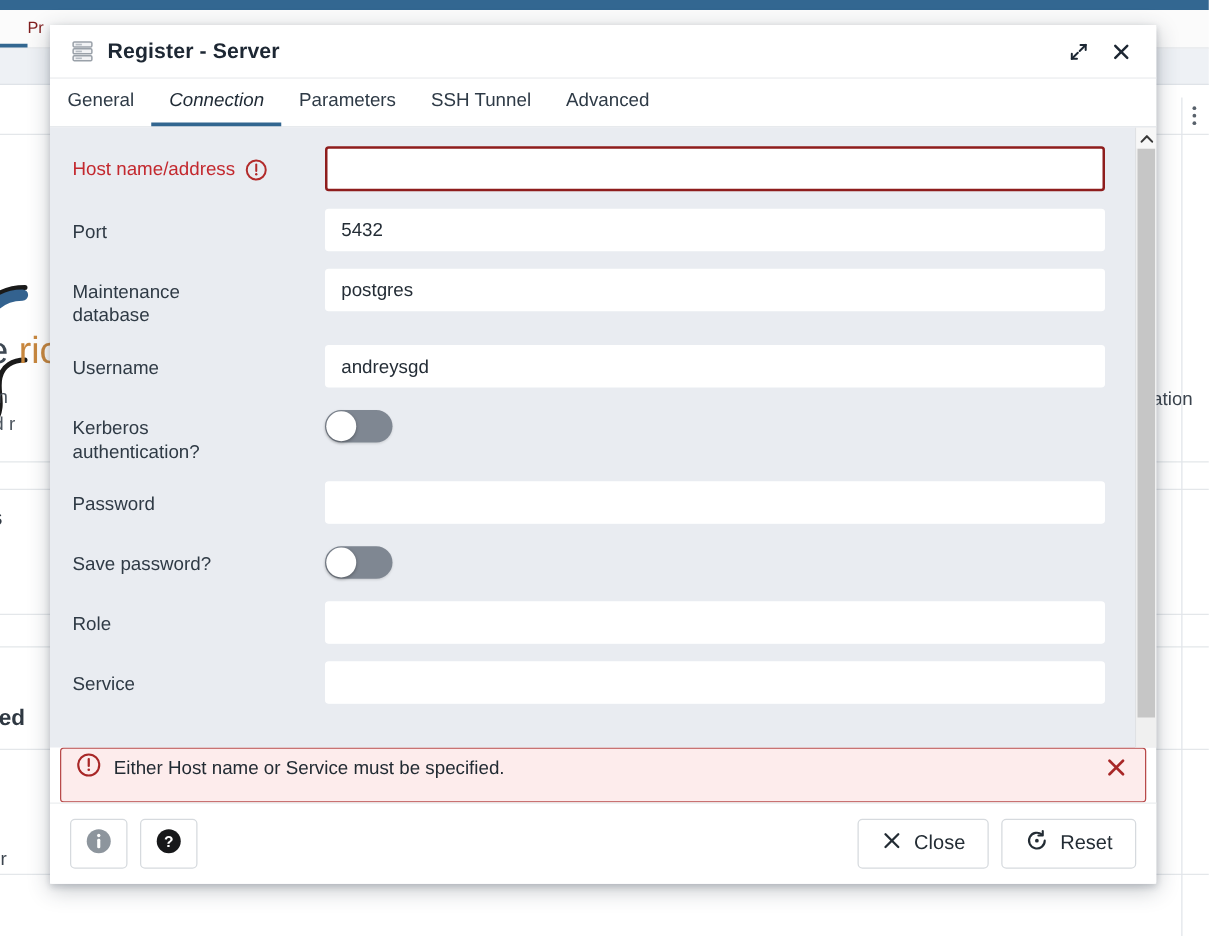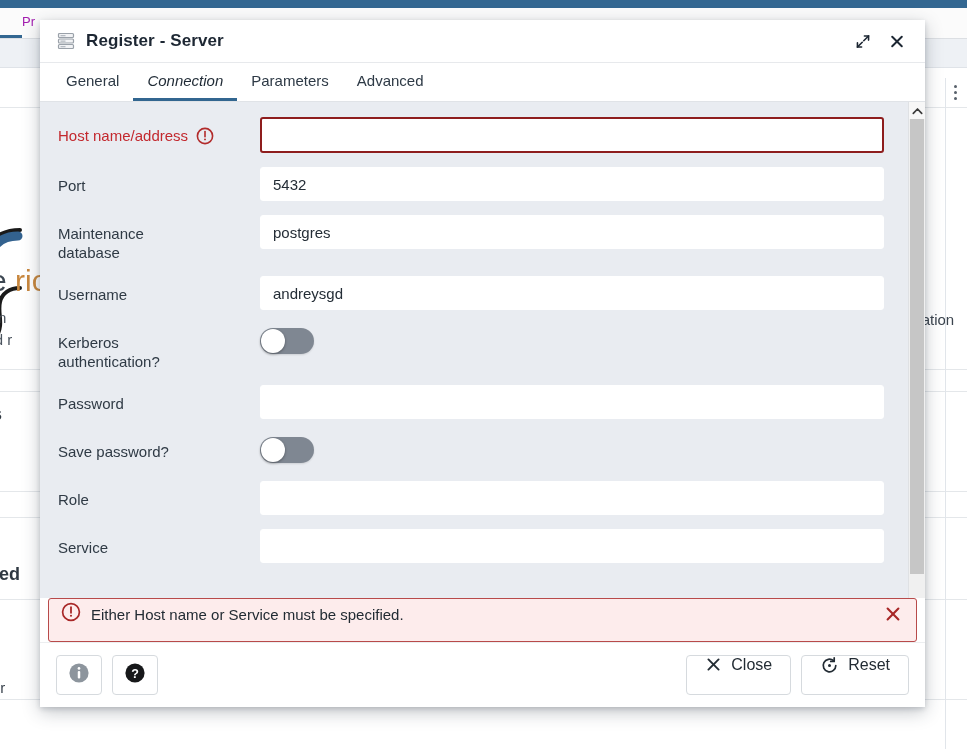--- a/index.html
+++ b/index.html
@@ -20,21 +20,21 @@
     background: #336791;
   }
   .menubar {
     position: absolute; top: 8px; left: 0; right: 0; height: 30px;
     background: #fbfbfb;
     border-bottom: 1px solid #dcdfe3;
     font-size: 13px; color: #222;
   }
   .menubar .menu-item {
     position: absolute; top: 6px; left: 22px;
-    font-size: 13px; color: #a21caf;
+    font-size: 13px; color: #7f1d1d;
   }
   .menubar .menu-underline {
     position: absolute; left: 0px; top: 27px; width: 22px; height: 3px;
     background: #336791;
   }
   .workspace {
     position: absolute; top: 39px; left: 0; right: 0; bottom: 0;
     background: #ffffff;
   }
   .bg-band {
@@ -125,21 +125,20 @@
   .dlg-ctrl-btn {
     width: 28px; height: 28px; margin-left: 6px;
     display: flex; align-items: center; justify-content: center;
     cursor: pointer; background: transparent; border: none;
     color: #1d2733;
   }
 
   .dlg-tabs {
     height: 38px; min-height: 38px;
     display: flex; align-items: stretch;
-    padding-left: 12px;
     background: #ffffff;
     border-bottom: 1px solid #e0e3e7;
   }
   .dlg-tab {
     display: flex; align-items: center;
     padding: 0 14px;
     font-size: 15px; color: #2e3a46;
     cursor: pointer;
     border-bottom: 3px solid transparent;
     box-sizing: border-box;
@@ -276,21 +275,21 @@
     background: #fff;
     display: flex; align-items: center; justify-content: center;
     cursor: pointer;
   }
   .btn {
     height: 40px;
     padding: 0 18px;
     border: 1px solid #d6dade;
     border-radius: 4px;
     background: #ffffff;
-    display: flex; align-items: flex-start; gap: 9px;
+    display: flex; align-items: center; gap: 9px;
     font-size: 16px; color: #232c34;
     cursor: pointer;
     font-family: "Liberation Sans", sans-serif;
   }
   .btn.primary-disabled {
     background: #7c9cb5;
     border-color: #7c9cb5;
     color: #ffffff;
   }
   .btn .btn-label { white-space: nowrap; }
@@ -379,20 +378,21 @@
             <path d="M13.6 3.4 3.4 13.6"></path>
         </g>
       </svg>
     </button>
   </div>
 
   <div class="dlg-tabs">
     <div class="dlg-tab">General</div>
     <div class="dlg-tab active">Connection</div>
     <div class="dlg-tab">Parameters</div>
+    <div class="dlg-tab">SSH Tunnel</div>
     <div class="dlg-tab">Advanced</div>
   </div>
 
   <div class="dlg-body">
     <div class="form-scroll">
       <div class="form-rows">
 
         <div class="form-row stripe">
           <div class="form-label required">
             <span class="labeltext">Host name/address</span>

